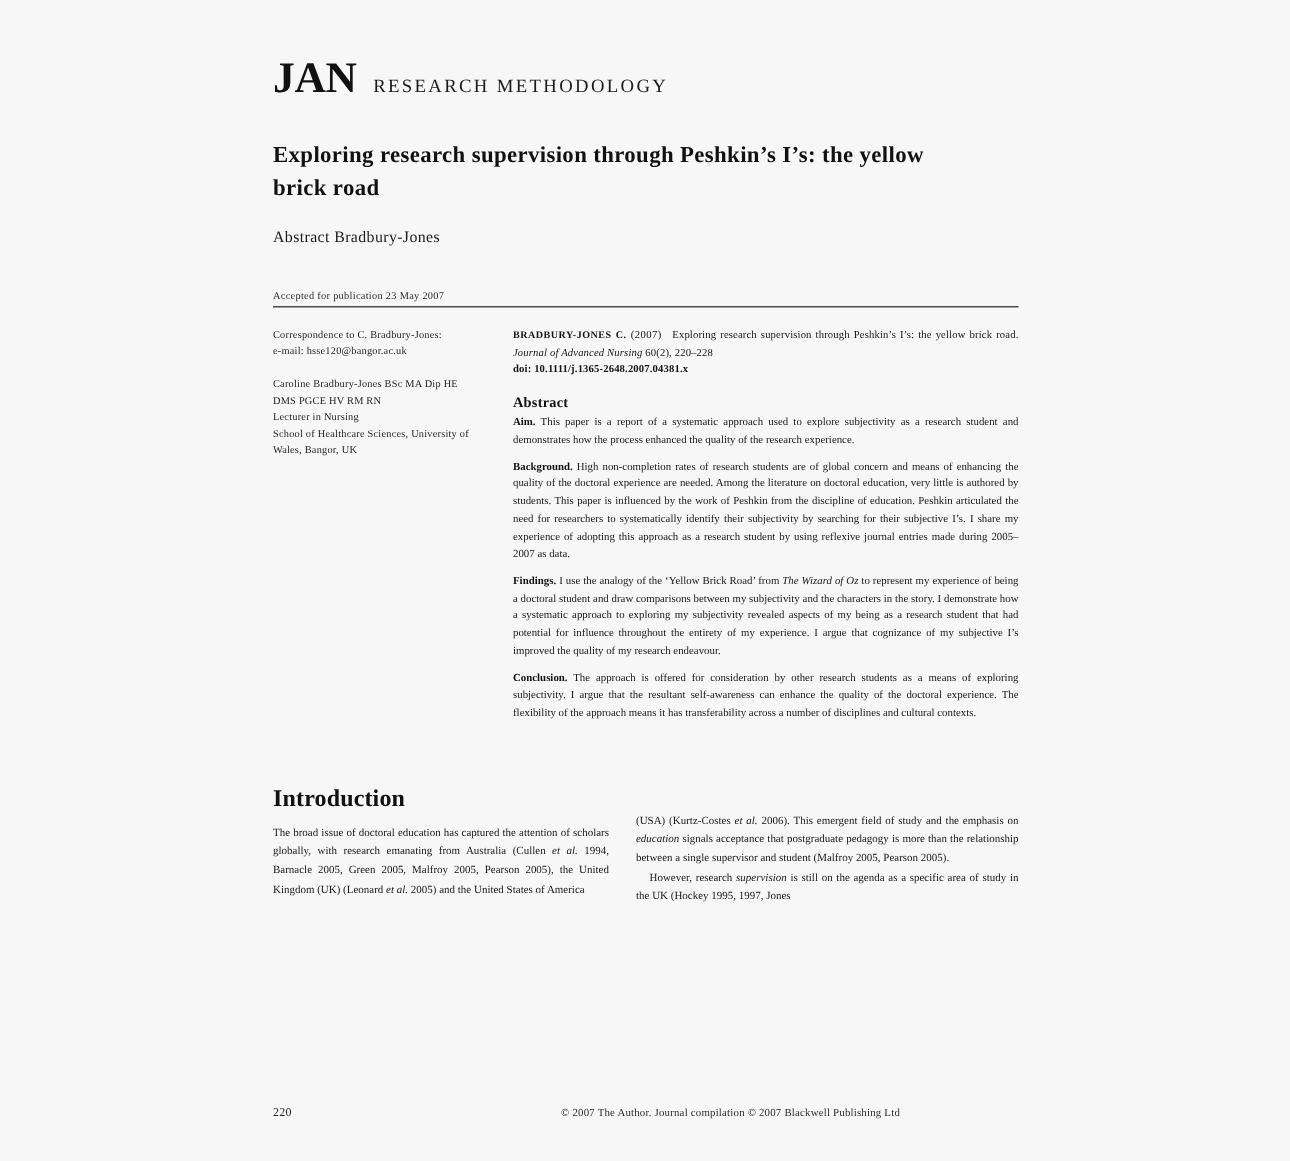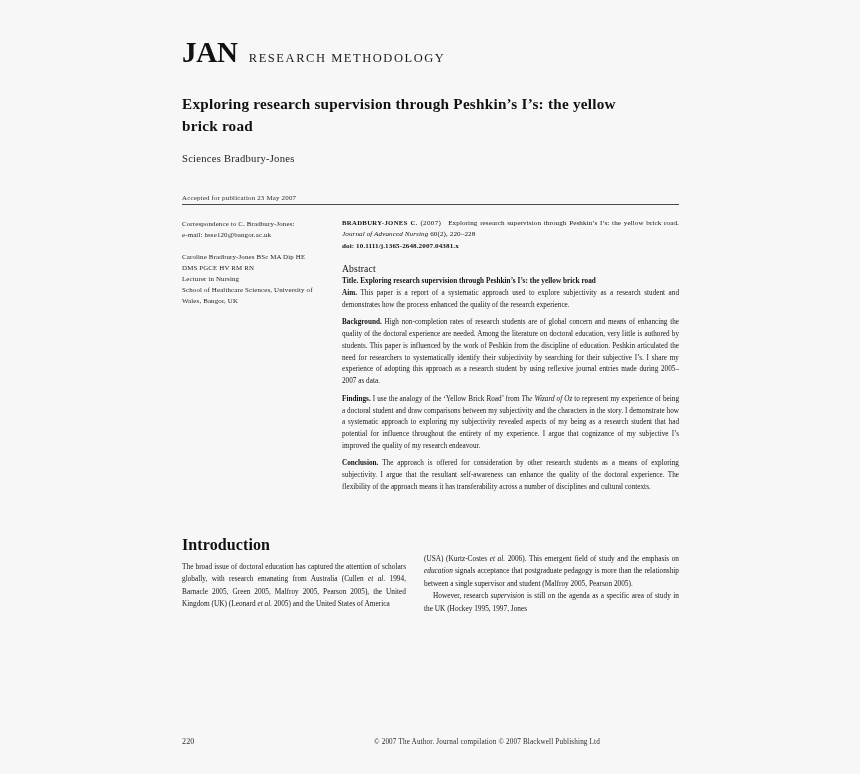--- a/index.html
+++ b/index.html
@@ -121,21 +121,21 @@
     font-size: 6.7px;
   }
   .citation .year { letter-spacing: 0.3px; }
   .citation .journal { font-style: italic; }
   .citation .doi { font-weight: 600; }
   .sp { display: inline-block; width: 7px; }
 
   
   .abstract-heading {
     font-size: 9.6px;
-    font-weight: 400;
+    font-weight: 700;
     letter-spacing: 0.15px;
     margin: 0 0 2px 0;
     color: #111;
   }
   .abs-title {
     font-size: 7.2px;
     font-weight: 700;
     line-height: 1.55;
     letter-spacing: 0.05px;
     color: #111;
@@ -222,21 +222,21 @@
 
 <div class="page">
   <div class="content">
 
     <div class="masthead">
       <span class="jan-logo">JAN</span>
       <span class="masthead-kicker">RESEARCH METHODOLOGY</span>
     </div>
 
     <h1 class="article-title">Exploring research supervision through Peshkin’s I’s: the yellow brick road</h1>
-    <div class="byline">Sciences Bradbury-Jones</div>
+    <div class="byline">Abstract Bradbury-Jones</div>
 
     <div class="accepted">Accepted for publication 23 May 2007</div>
     <hr class="rule">
 
     <div class="cols">
 
       <div class="col-left">
         <div class="meta-block">
           <div>Correspondence to C. Bradbury-Jones:</div>
           <div>e-mail: hsse120@bangor.ac.uk</div>
@@ -255,24 +255,20 @@
         <div class="citation">
           <span class="authors">BRADBURY-JONES C.</span>
           <span class="year">(2007)</span><span class="sp"></span><span>Exploring research supervision through Peshkin’s I’s: the yellow brick road.</span>
           <span class="journal">Journal of Advanced Nursing</span>
           <span>60(2), 220–228</span>
           <div class="doi">doi: 10.1111/j.1365-2648.2007.04381.x</div>
         </div>
 
         <div class="abstract-heading">Abstract</div>
 
-        <div class="abs-title">
-          <span class="lead">Title.</span>
-          <span>Exploring research supervision through Peshkin’s I’s: the yellow brick road</span>
-        </div>
 
         <p class="abs-para">
           <span class="lead">Aim.</span>
           <span>This paper is a report of a systematic approach used to explore subjectivity as a research student and demonstrates how the process enhanced the quality of the research experience.</span>
         </p>
 
         <p class="abs-para">
           <span class="lead">Background.</span>
           <span>High non-completion rates of research students are of global concern and means of enhancing the quality of the doctoral experience are needed. Among the literature on doctoral education, very little is authored by students. This paper is influenced by the work of Peshkin from the discipline of education. Peshkin articulated the need for researchers to systematically identify their subjectivity by searching for their subjective I’s. I share my experience of adopting this approach as a research student by using reflexive journal entries made during 2005–2007 as data.</span>
         </p>

